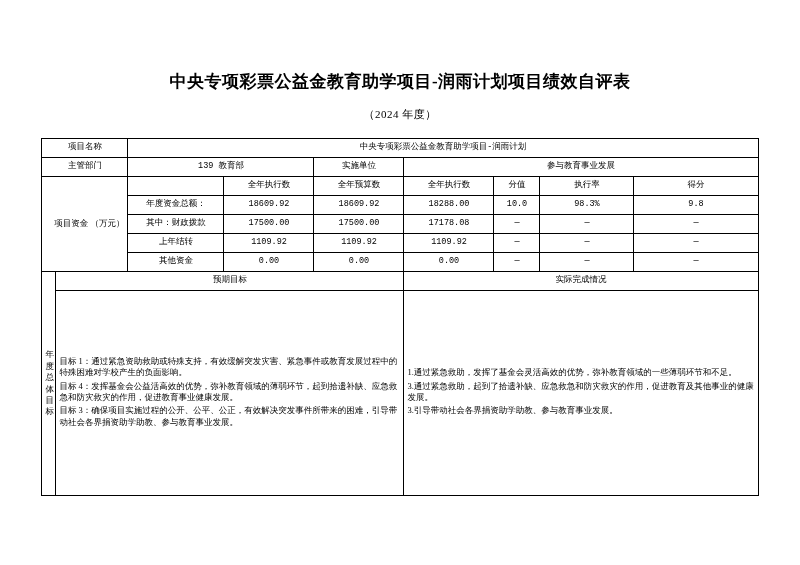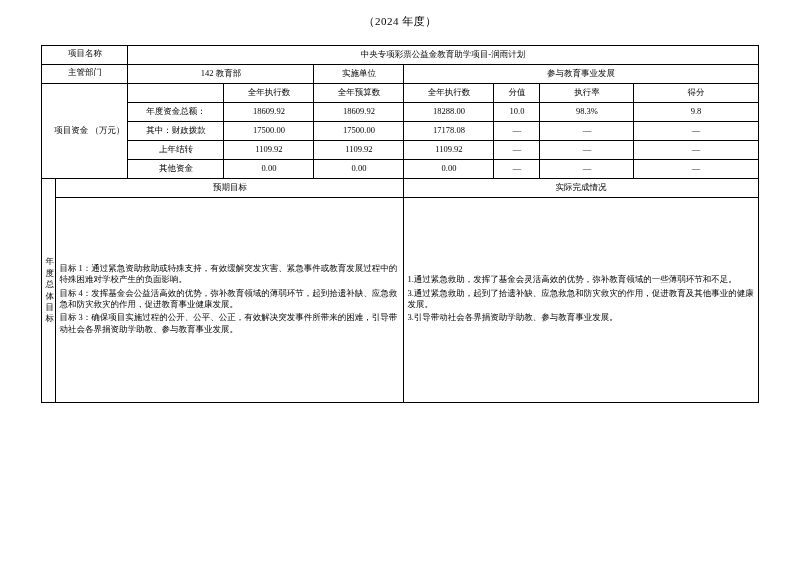--- a/index.html
+++ b/index.html
@@ -41,21 +41,21 @@
     margin: 16px auto 0 auto;
     table-layout: fixed;
   }
   table.main td {
     border: 1px solid #000;
     font-size: 8.5px;
     padding: 2px 3px;
     vertical-align: middle;
     line-height: 1.35;
   }
-  .c-center { text-align: center; }
+  .c-center { text-align: center; font-family: Liberation Mono, monospace; }
   .label-cell {
     text-align: center;
     font-size: 8.5px;
     font-family: Liberation Mono, monospace;
   }
   .rowh {
     height: 19px;
   }
   .vert-label {
     text-align: center;
@@ -87,20 +87,21 @@
   }
   .goal-cell p.ind {
     text-indent: 0;
   }
 </style>
 </head>
 <body>
 
 <div class="page">
 
+  <div class="doc-title">中央专项彩票公益金教育助学项目-润雨计划项目绩效自评表</div>
   <div class="doc-subtitle">（2024 年度）</div>
 
   <table class="main">
     <colgroup>
       <col style="width:14px">
       <col style="width:72px">
       <col style="width:96px">
       <col style="width:90px">
       <col style="width:90px">
       <col style="width:90px">
@@ -110,21 +111,21 @@
     </colgroup>
 
     <tbody>
         <tr class="rowh">
       <td colspan="2" class="label-cell">项目名称</td>
       <td colspan="7" class="c-center">中央专项彩票公益金教育助学项目-润雨计划</td>
     </tr>
 
     <tr class="rowh">
       <td colspan="2" class="label-cell">主管部门</td>
-      <td colspan="2" class="c-center">142  教育部</td>
+      <td colspan="2" class="c-center">139  教育部</td>
       <td class="c-center">实施单位</td>
       <td colspan="4" class="c-center">参与教育事业发展</td>
     </tr>
 
     <tr class="rowh">
       <td colspan="2" rowspan="5" class="fund-label">
         <span>项目资金</span>
         <span>（万元）</span>
       </td>
       <td class="c-center"></td>

